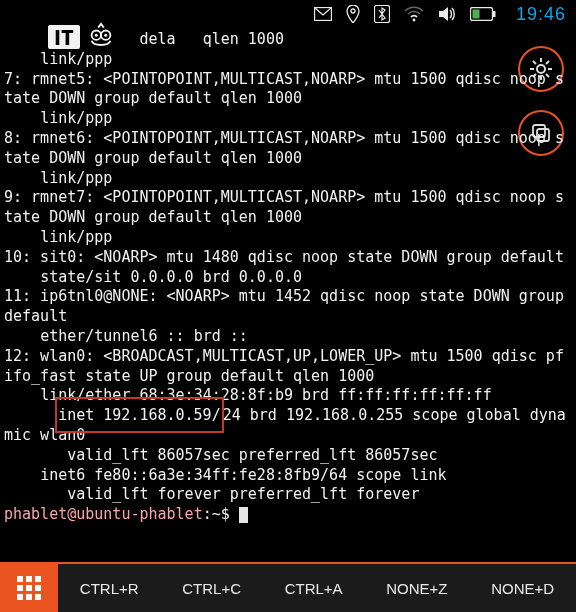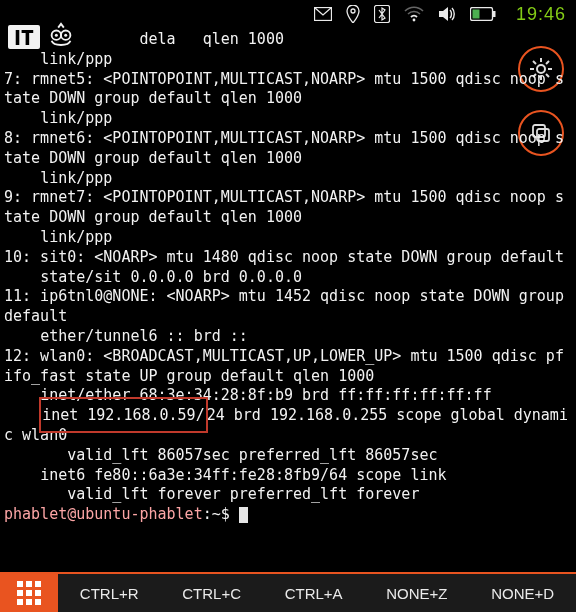--- a/index.html
+++ b/index.html
@@ -8,37 +8,38 @@
     background: #000; color: #f2f2f2;
     font-family: "DejaVu Sans Mono", "Liberation Mono", monospace;
     font-size: 15px;
     overflow: hidden;
   }
   
   .statusbar {
     position: absolute; top: 0; left: 0; right: 0; height: 28px;
     display: flex; justify-content: flex-end; align-items: center;
     gap: 14px; padding-right: 10px;
-    color: #84cc16; font-size: 14px;
+    color: #0ea5e9; font-size: 14px;
   }
   .statusbar .ico { display: inline-flex; align-items: center; justify-content: center; }
   .statusbar .clock { font-family: sans-serif; font-size: 18px; letter-spacing: 1px; margin-left: 6px; }
   
   .logo {
     position: absolute; top: 22px; left: 8px;
     display: flex; align-items: center; gap: 6px;
     color: #fff; font-family: "Noto Sans CJK SC", sans-serif;
     pointer-events: none;
     opacity: 0.95;
   }
   .logo-badge {
     background: #fff; color: #000;
     font-weight: 900; font-size: 20px;
     padding: 2px 6px; border-radius: 2px;
     line-height: 1;
+    margin-left: 40px;
   }
   .logo-owl { width: 30px; height: 30px; }
   .logo-text { font-size: 28px; font-weight: 500; letter-spacing: 1px; }
   
   .circle-btn {
     position: absolute; right: 12px;
     width: 46px; height: 46px;
     border: 2px solid #e95420; border-radius: 50%;
     display: flex; align-items: center; justify-content: center;
     color: #e0e0e0;
@@ -49,29 +50,30 @@
   .term {
     position: absolute; top: 30px; left: 4px; right: 4px; bottom: 50px;
     white-space: pre-wrap;
     word-break: break-all;
     line-height: 1.32;
   }
   .term .highlight {
     outline: 2px solid #c0392b;
     outline-offset: -1px;
     padding: 8px 2px;
+    margin-left: 16px;
   }
   .term .prompt-user { color: #fca5a5; }
   .term .cursor {
     display: inline-block; width: 9px; height: 16px;
     background: #e6e6e6; vertical-align: text-bottom;
   }
   
   .keybar {
-    position: absolute; left: 0; right: 0; bottom: 0; height: 40px;
+    position: absolute; left: 0; right: 0; bottom: 0; height: 50px;
     background: #1b1b1b; border-top: 2px solid #e95420;
     display: flex; align-items: stretch;
   }
   .keybar .grid-btn {
     width: 58px; background: #e95420;
     display: flex; align-items: center; justify-content: center;
   }
   .keybar .grid-btn .dots {
     display: grid; grid-template-columns: repeat(3,6px); grid-template-rows: repeat(3,6px);
     gap: 3px;
@@ -170,21 +172,21 @@
 <span>    link/ppp</span>
 <span>8: rmnet6: &lt;POINTOPOINT,MULTICAST,NOARP&gt; mtu 1500 qdisc noop state DOWN group default qlen 1000</span>
 <span>    link/ppp</span>
 <span>9: rmnet7: &lt;POINTOPOINT,MULTICAST,NOARP&gt; mtu 1500 qdisc noop state DOWN group default qlen 1000</span>
 <span>    link/ppp</span>
 <span>10: sit0: &lt;NOARP&gt; mtu 1480 qdisc noop state DOWN group default</span>
 <span>    state/sit 0.0.0.0 brd 0.0.0.0</span>
 <span>11: ip6tnl0@NONE: &lt;NOARP&gt; mtu 1452 qdisc noop state DOWN group default</span>
 <span>    ether/tunnel6 :: brd ::</span>
 <span>12: wlan0: &lt;BROADCAST,MULTICAST,UP,LOWER_UP&gt; mtu 1500 qdisc pfifo_fast state UP group default qlen 1000</span>
-<span>    inet/ether 68:3e:34:28:8f:b9 brd ff:ff:ff:ff:ff:ff</span>
+<span>    link/ether 68:3e:34:28:8f:b9 brd ff:ff:ff:ff:ff:ff</span>
 <span><span>    </span><span class="highlight">inet 192.168.0.59/</span><span>24 brd 192.168.0.255 scope global dynamic wlan0</span></span>
 <span>       valid_lft 86057sec preferred_lft 86057sec</span>
 <span>    inet6 fe80::6a3e:34ff:fe28:8fb9/64 scope link</span>
 <span>       valid_lft forever preferred_lft forever</span>
 <span><span class="prompt-user">phablet@ubuntu-phablet</span><span>:~$ </span><span class="cursor"></span></span></div>
 
 <div class="keybar">
   <div class="grid-btn">
     <div class="dots">
       <span></span>

